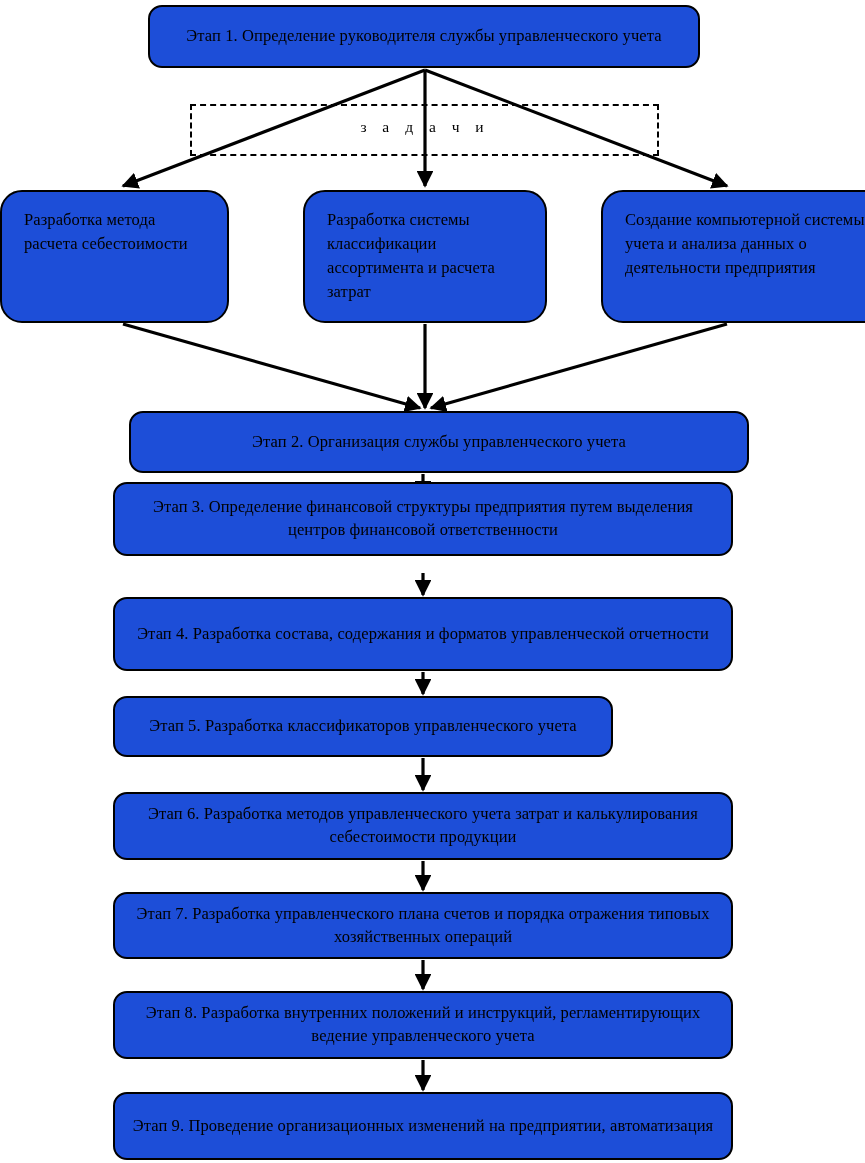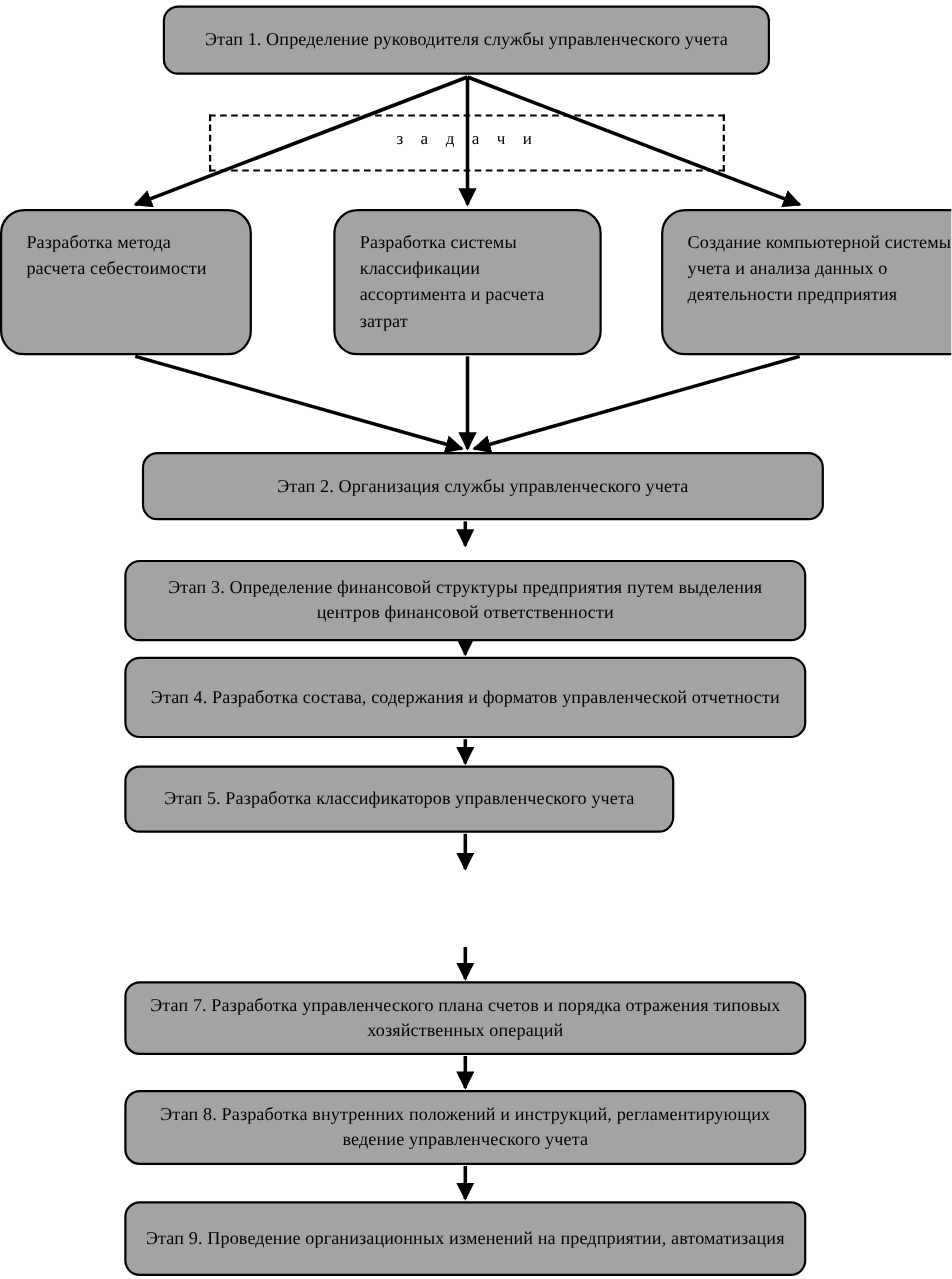--- a/index.html
+++ b/index.html
@@ -25,21 +25,21 @@
     top: 0;
     width: 865px;
     height: 1163px;
     pointer-events: none;
   }
   .node {
     position: absolute;
     box-sizing: border-box;
     border: 2.5px solid #000000;
     border-radius: 14px;
-    background: #a3a3a3;
+    background: #1d4ed8;
     display: flex;
     align-items: center;
     justify-content: center;
     z-index: 3;
   }
   .node .txt {
     display: block;
     width: 100%;
     padding: 0 14px;
     box-sizing: border-box;
@@ -125,32 +125,35 @@
   </div>
 
   <div class="node task-box" style="left:601px; top:190px; width:296px; height:133px;">
     <span class="txt">Создание компьютерной системы учета и анализа данных о деятельности предприятия</span>
   </div>
 
   <div class="node" style="left:113px; top:411px; width:620px; height:62px;margin-left:16px;">
     <span class="txt">Этап 2. Организация службы управленческого учета</span>
   </div>
 
-  <div class="node" style="left:113px; top:509px; width:620px; height:74px;">
+  <div class="node" style="left:113px; top:482px; width:620px; height:74px;">
     <span class="txt">Этап 3. Определение финансовой структуры предприятия путем выделения центров финансовой ответственности</span>
   </div>
 
   <div class="node" style="left:113px; top:597px; width:620px; height:74px;">
     <span class="txt">Этап 4. Разработка состава, содержания и форматов управленческой отчетности</span>
   </div>
 
   <div class="node" style="left:113px; top:696px; width:500px; height:61px;">
     <span class="txt">Этап 5. Разработка классификаторов управленческого учета</span>
   </div>
 
+  <div class="node" style="left:113px; top:792px; width:620px; height:68px;">
+    <span class="txt">Этап 6. Разработка методов управленческого учета затрат и калькулирования себестоимости продукции</span>
+  </div>
 
   <div class="node" style="left:113px; top:892px; width:620px; height:67px;">
     <span class="txt">Этап 7. Разработка управленческого плана счетов и порядка отражения типовых хозяйственных операций</span>
   </div>
 
   <div class="node" style="left:113px; top:991px; width:620px; height:68px;">
     <span class="txt">Этап 8. Разработка внутренних положений и инструкций, регламентирующих ведение управленческого учета</span>
   </div>
 
   <div class="node" style="left:113px; top:1092px; width:620px; height:68px;">

